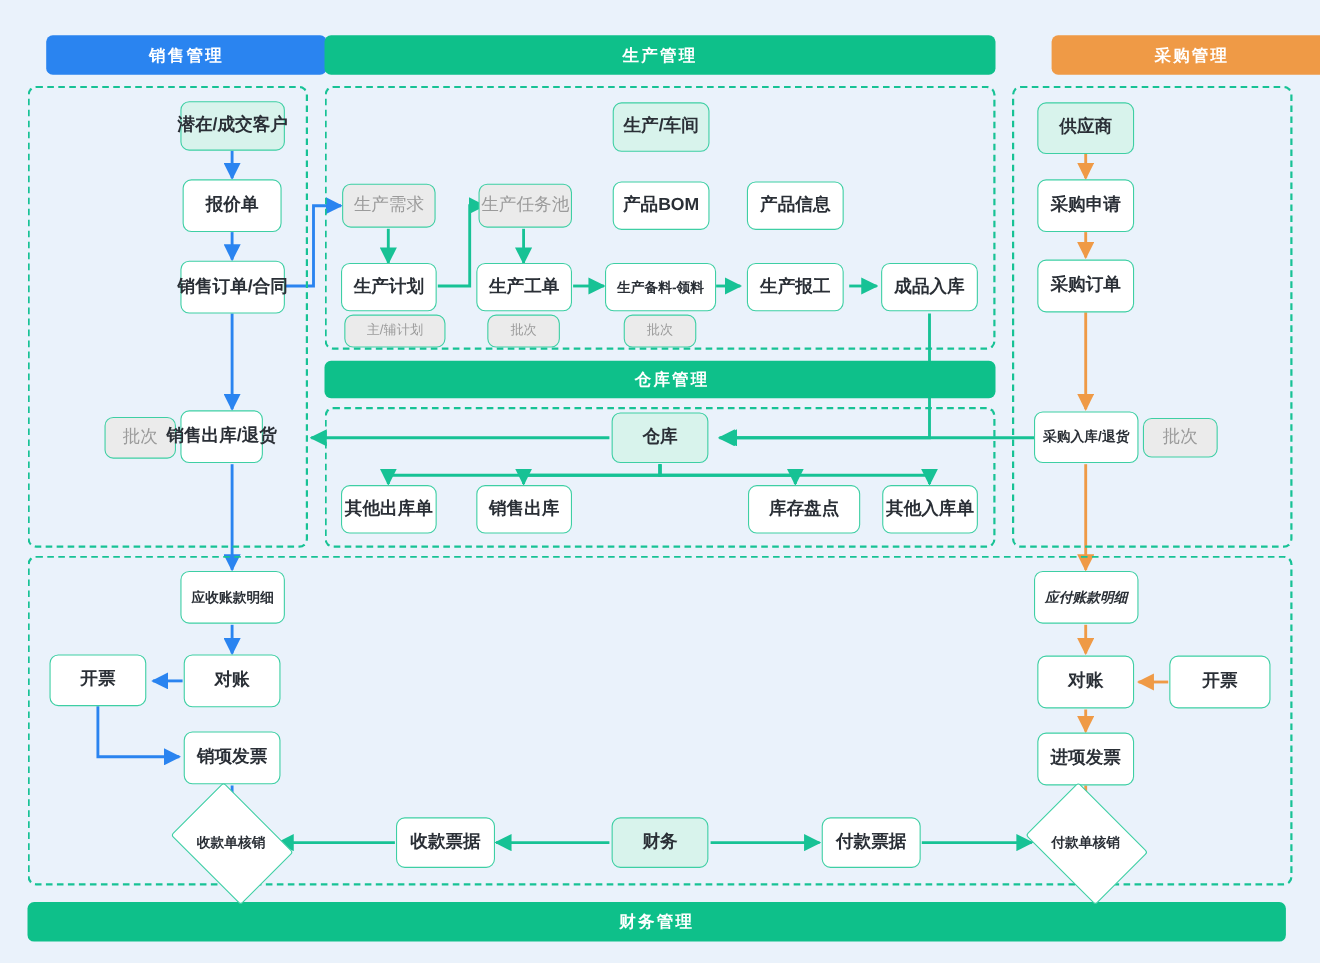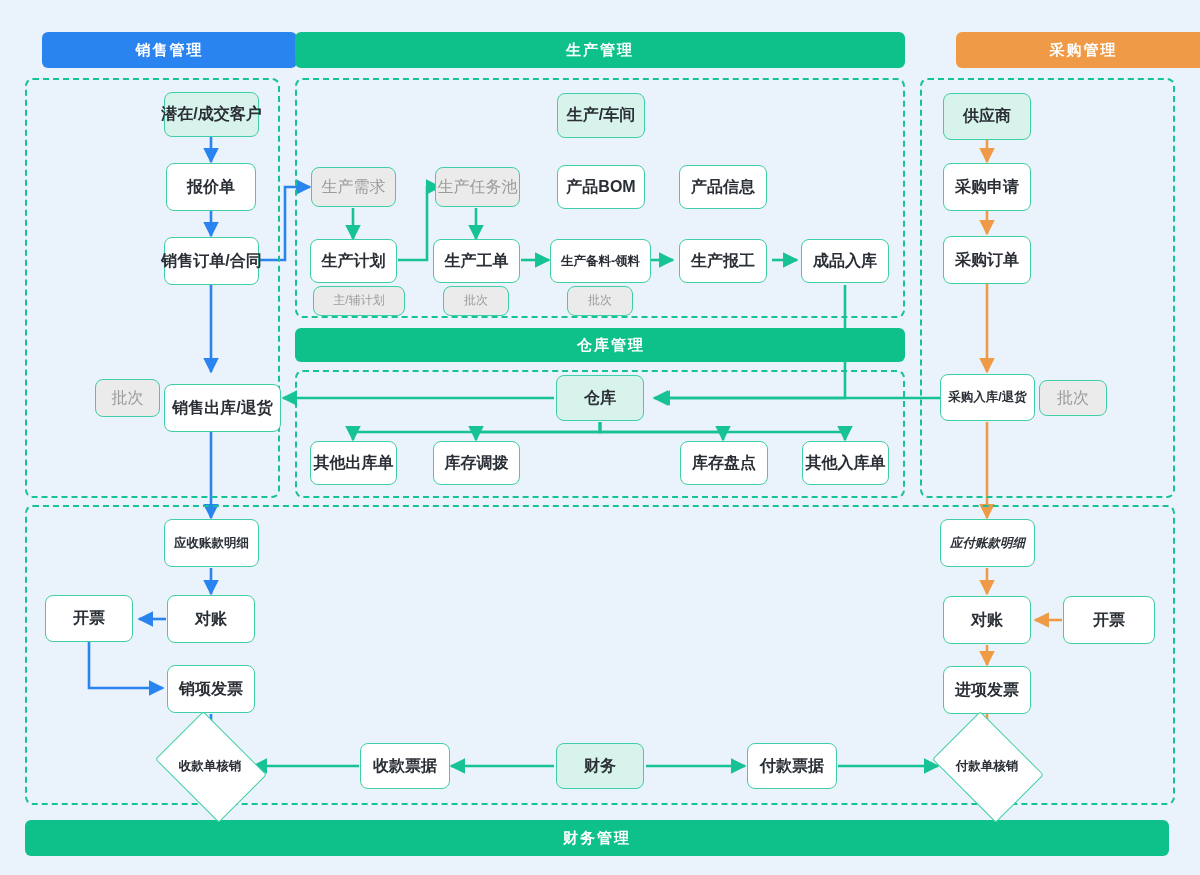--- a/index.html
+++ b/index.html
@@ -156,21 +156,21 @@
   <div class="group" style="left:25px;top:78px;width:255px;height:420px;"></div>
   <div class="group" style="left:295px;top:78px;width:610px;height:240px;"></div>
   <div class="group" style="left:295px;top:370px;width:610px;height:128px;"></div>
   <div class="group" style="left:920px;top:78px;width:255px;height:420px;"></div>
   <div class="group" style="left:25px;top:505px;width:1150px;height:300px;"></div>
 
   <div class="node mint" style="left:164px;top:92px;width:95px;height:45px;">潜在/成交客户</div>
   <div class="node" style="left:166px;top:163px;width:90px;height:48px;">报价单</div>
   <div class="node" style="left:164px;top:237px;width:95px;height:48px;">销售订单/合同</div>
   <div class="node muted" style="left:95px;top:379px;width:65px;height:38px;">批次</div>
-  <div class="node" style="left:164px;top:384px;width:117px;height:48px;">销售出库/退货</div>
+  <div class="node" style="left:164px;top:373px;width:75px;height:48px;">销售出库/退货</div>
 
   <div class="node mint" style="left:557px;top:93px;width:88px;height:45px;">生产/车间</div>
   <div class="node muted" style="left:311px;top:167px;width:85px;height:40px;">生产需求</div>
   <div class="node muted" style="left:435px;top:167px;width:85px;height:40px;">生产任务池</div>
   <div class="node" style="left:557px;top:165px;width:88px;height:44px;">产品BOM</div>
   <div class="node" style="left:679px;top:165px;width:88px;height:44px;">产品信息</div>
 
   <div class="node" style="left:310px;top:239px;width:87px;height:44px;">生产计划</div>
   <div class="node" style="left:433px;top:239px;width:87px;height:44px;">生产工单</div>
   <div class="node small" style="left:550px;top:239px;width:101px;height:44px;">生产备料-领料</div>
@@ -182,22 +182,22 @@
   <div class="node muted tiny" style="left:567px;top:286px;width:66px;height:30px;">批次</div>
 
   <div class="node mint" style="left:943px;top:93px;width:88px;height:47px;">供应商</div>
   <div class="node" style="left:943px;top:163px;width:88px;height:48px;">采购申请</div>
   <div class="node" style="left:943px;top:236px;width:88px;height:48px;">采购订单</div>
   <div class="node small" style="left:940px;top:374px;width:95px;height:47px;">采购入库/退货</div>
   <div class="node muted" style="left:1039px;top:380px;width:68px;height:36px;">批次</div>
 
   <div class="node mint" style="left:556px;top:375px;width:88px;height:46px;">仓库</div>
   <div class="node" style="left:310px;top:441px;width:87px;height:44px;">其他出库单</div>
-  <div class="node" style="left:433px;top:441px;width:87px;height:44px;">库存调拨</div>
-  <div class="node" style="left:680px;top:441px;width:88px;height:44px;">库存盘点</div>
+  <div class="node" style="left:433px;top:441px;width:87px;height:44px;">销售出库</div>
+  <div class="node" style="left:680px;top:441px;width:102px;height:44px;">库存盘点</div>
   <div class="node" style="left:802px;top:441px;width:87px;height:44px;">其他入库单</div>
 
   <div class="node small" style="left:164px;top:519px;width:95px;height:48px;">应收账款明细</div>
   <div class="node" style="left:167px;top:595px;width:88px;height:48px;">对账</div>
   <div class="node" style="left:45px;top:595px;width:88px;height:47px;">开票</div>
   <div class="node" style="left:167px;top:665px;width:88px;height:48px;">销项发票</div>
 
   <div class="node small" style="left:940px;top:519px;width:95px;height:48px;font-style:italic;">应付账款明细</div>
   <div class="node" style="left:943px;top:596px;width:88px;height:48px;">对账</div>
   <div class="node" style="left:1063px;top:596px;width:92px;height:48px;">开票</div>

